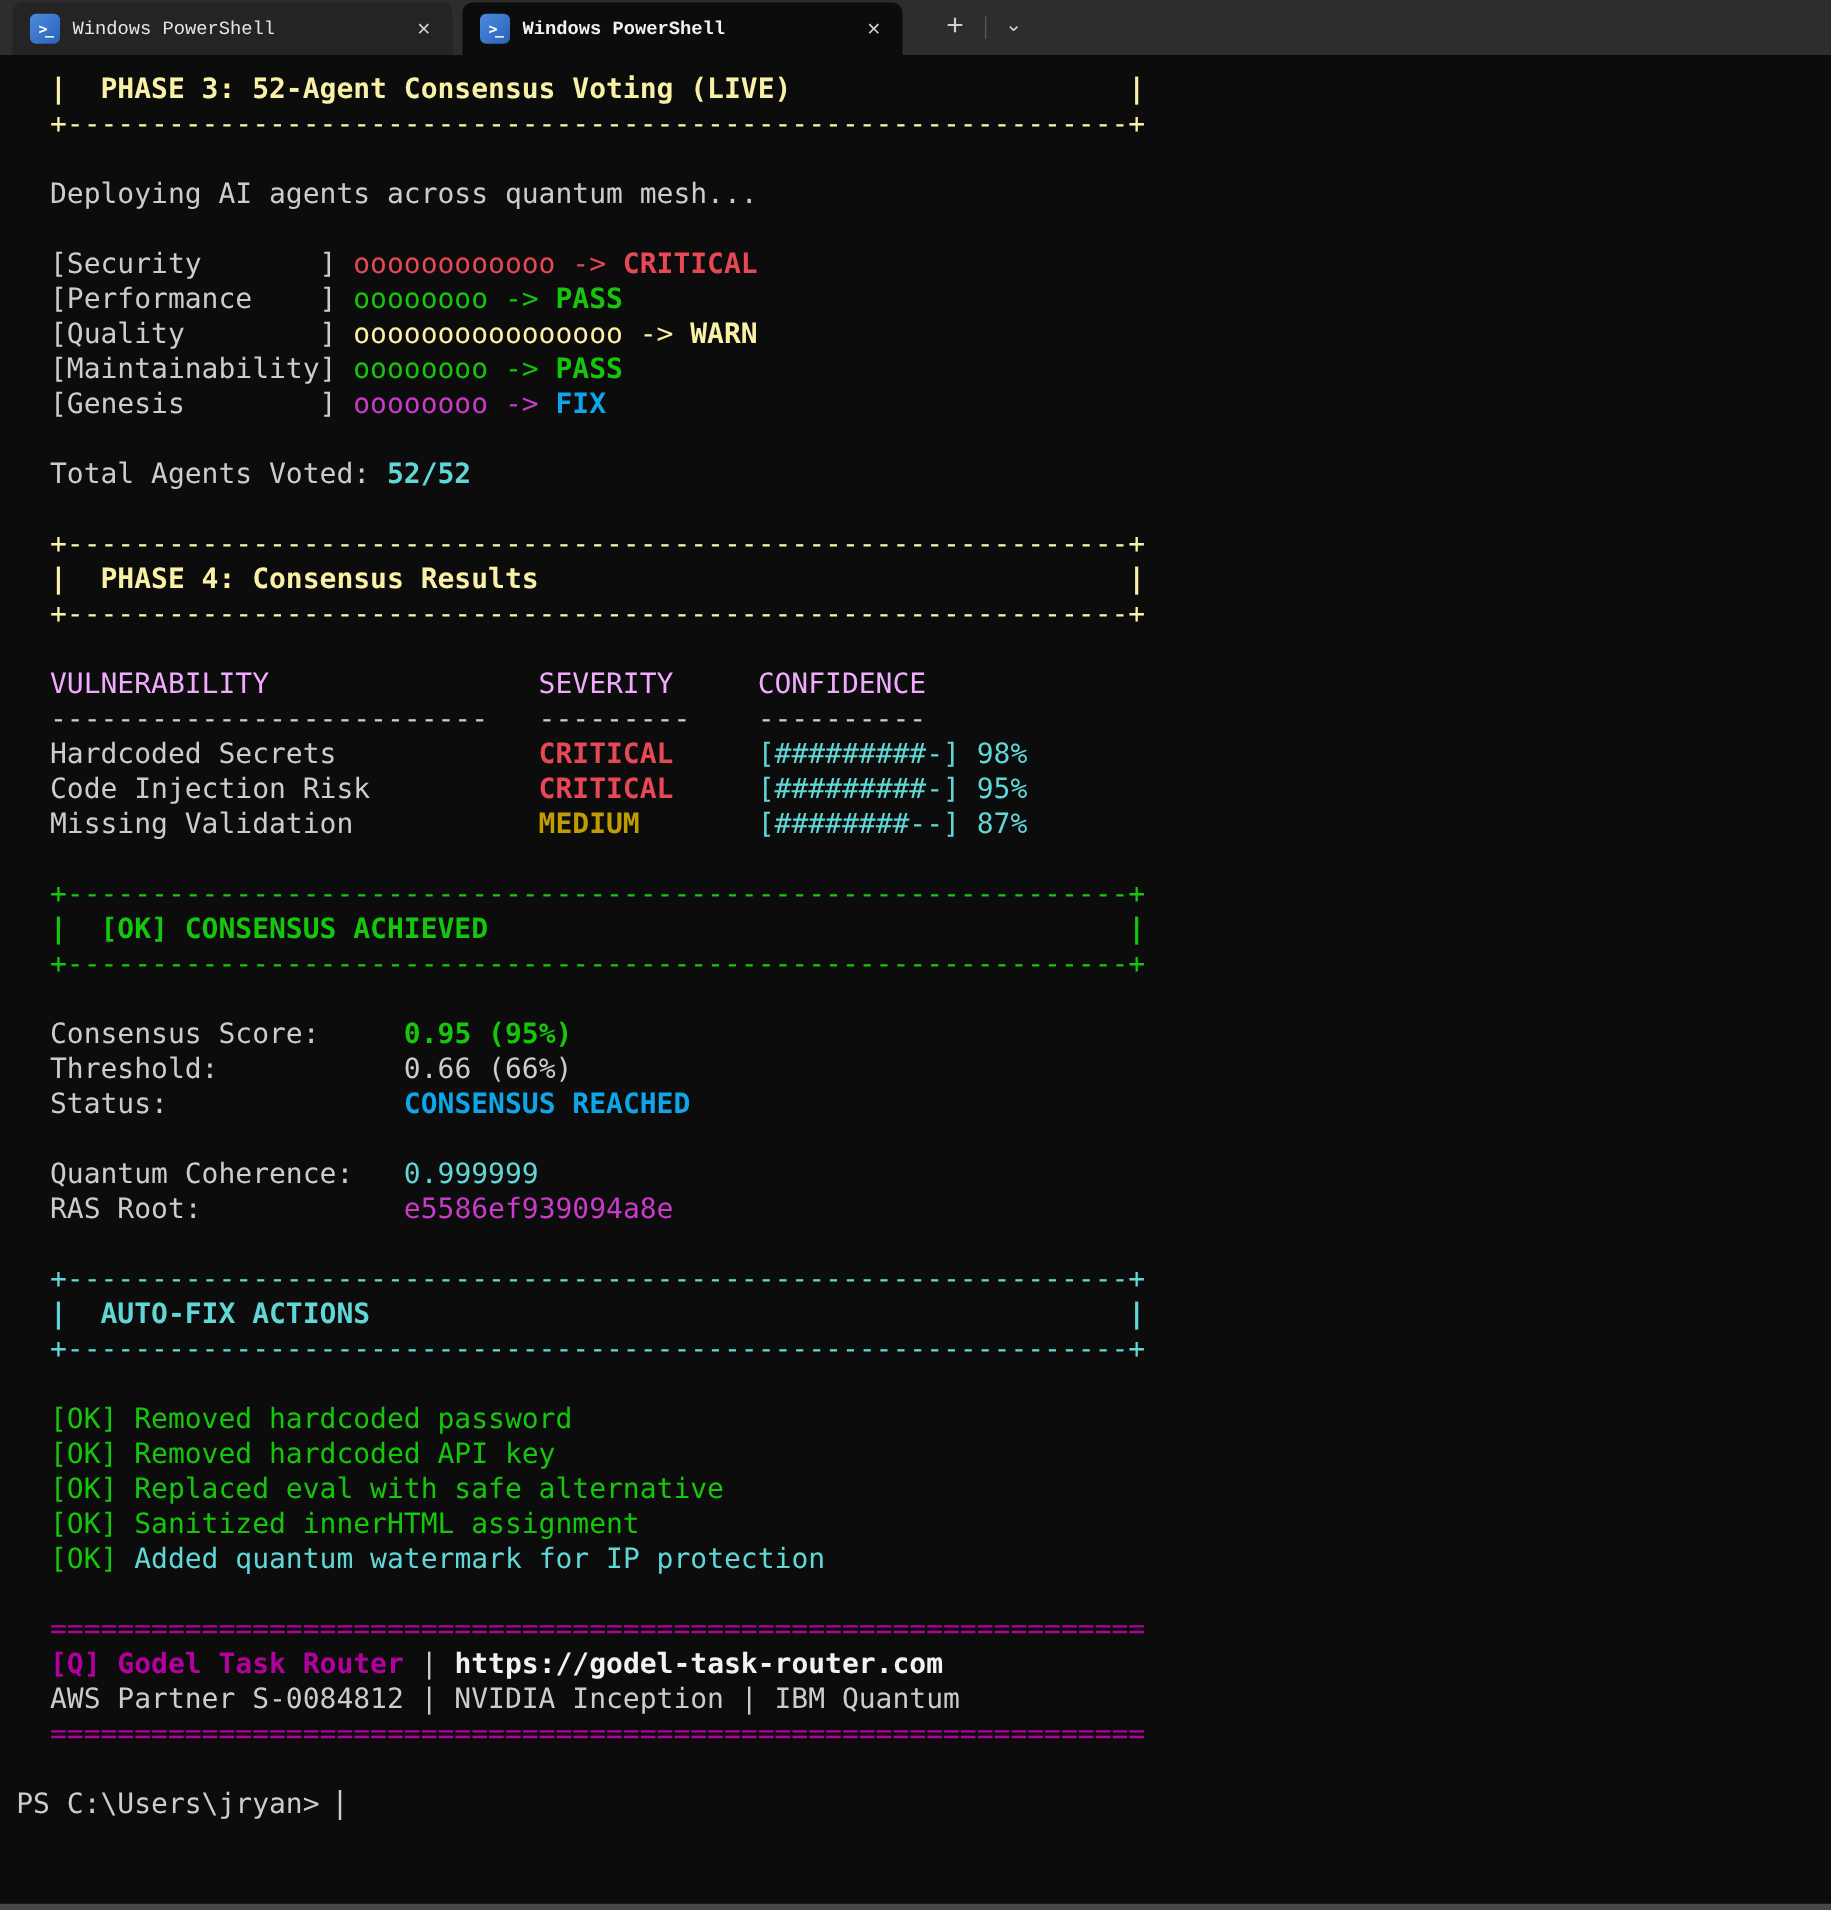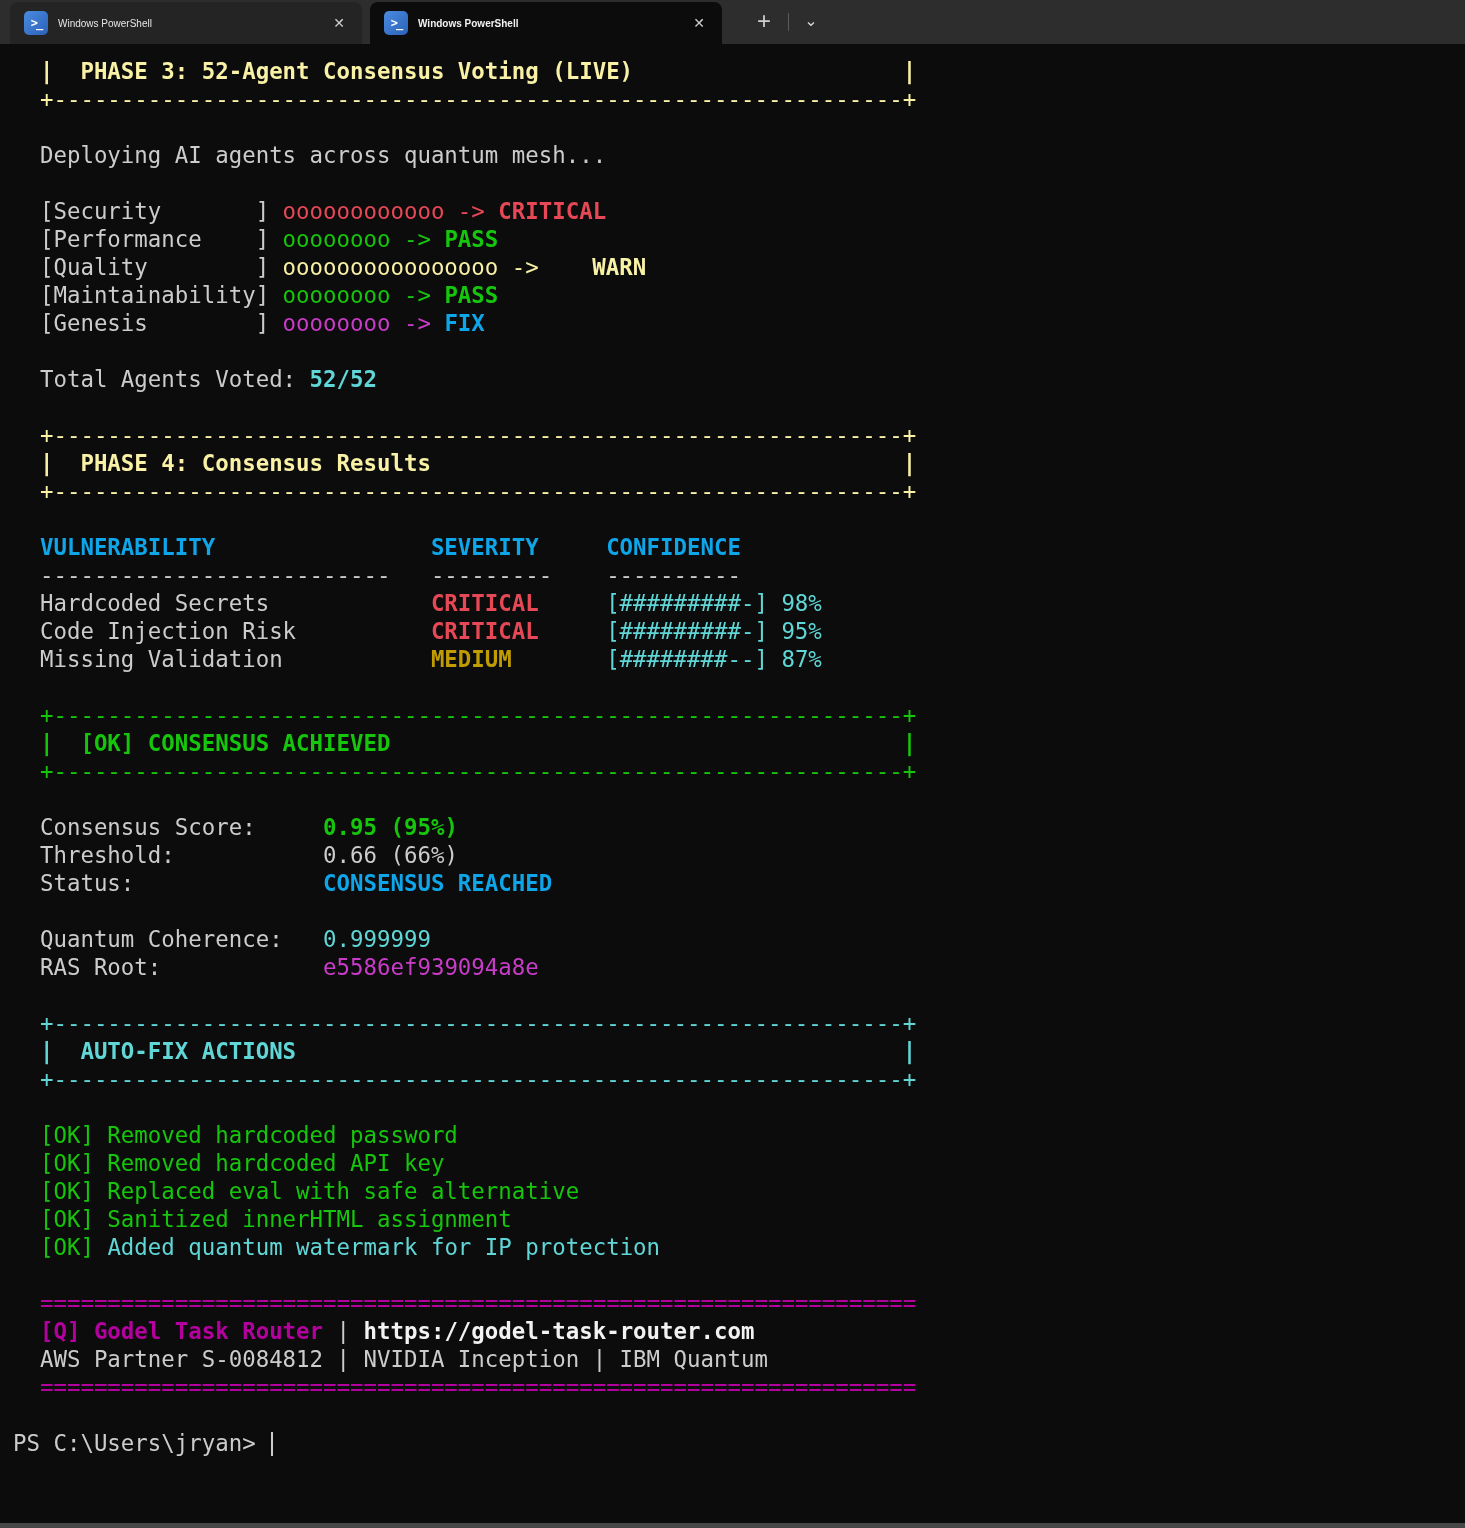--- a/index.html
+++ b/index.html
@@ -34,23 +34,23 @@
     background: linear-gradient(135deg, #4b8be0 0%, #2a62b8 100%);
     color: #ffffff;
     font: bold 12px/24px "DejaVu Sans Mono", monospace;
     text-align: center;
     letter-spacing: -2px;
     margin-right: 10px;
     flex: 0 0 auto;
   }
   .tab-label {
     flex: 1;
-    font-size: 10px;
+    font-size: 15px;
     color: #e6e6e6;
-    white-space: nowrap; overflow: hidden;
+    white-space: nowrap; overflow: hidden; font-family: Liberation Mono, monospace;
   }
   .tab.active .tab-label { font-weight: bold; color: #f2f2f2; }
   .tab-close {
     width: 30px; height: 30px; line-height: 30px;
     text-align: center;
     color: #cfcfcf; font-size: 14px;
     border-radius: 4px;
     flex: 0 0 auto;
   }
   .new-tab-button {
@@ -120,31 +120,31 @@
 
 <div class="terminal">
   <div>
       <div class="term-line"><span style="color: rgb(249, 241, 165); font-weight: bold;">  |  PHASE 3: 52-Agent Consensus Voting (LIVE)                    |</span></div>
       <div class="term-line"><span style="color: rgb(249, 241, 165);">  +---------------------------------------------------------------+</span></div>
       <div class="term-line">&nbsp;</div>
       <div class="term-line"><span style="color: rgb(204, 204, 204);">  Deploying AI agents across quantum mesh...</span></div>
       <div class="term-line">&nbsp;</div>
       <div class="term-line"><span style="color: rgb(204, 204, 204);">  [Security       ] </span><span style="color: rgb(231, 72, 86);">oooooooooooo -&gt; </span><span style="color: rgb(231, 72, 86); font-weight: bold;">CRITICAL</span></div>
       <div class="term-line"><span style="color: rgb(204, 204, 204);">  [Performance    ] </span><span style="color: rgb(22, 198, 12);">oooooooo -&gt; </span><span style="color: rgb(22, 198, 12); font-weight: bold;">PASS</span></div>
-      <div class="term-line"><span style="color: rgb(204, 204, 204);">  [Quality        ] </span><span style="color: rgb(249, 241, 165);">oooooooooooooooo -&gt; </span><span style="color: rgb(249, 241, 165); font-weight: bold; margin-left: 40px;">WARN</span></div>
+      <div class="term-line"><span style="color: rgb(204, 204, 204);">  [Quality        ] </span><span style="color: rgb(249, 241, 165);">oooooooooooooooo -&gt; </span><span style="color: rgb(249, 241, 165); font-weight: bold;">WARN</span></div>
       <div class="term-line"><span style="color: rgb(204, 204, 204);">  [Maintainability] </span><span style="color: rgb(22, 198, 12);">oooooooo -&gt; </span><span style="color: rgb(22, 198, 12); font-weight: bold;">PASS</span></div>
       <div class="term-line"><span style="color: rgb(204, 204, 204);">  [Genesis        ] </span><span style="color: rgb(201, 59, 201);">oooooooo -&gt; </span><span style="color: #0ea5e9; font-weight: bold;">FIX</span></div>
       <div class="term-line">&nbsp;</div>
       <div class="term-line"><span style="color: rgb(204, 204, 204);">  Total Agents Voted: </span><span style="color: rgb(97, 214, 214); font-weight: bold; margin-top: 32px;">52/52</span></div>
       <div class="term-line">&nbsp;</div>
       <div class="term-line"><span style="color: rgb(249, 241, 165);">  +---------------------------------------------------------------+</span></div>
       <div class="term-line"><span style="color: rgb(249, 241, 165); font-weight: bold;">  |  PHASE 4: Consensus Results                                   |</span></div>
       <div class="term-line"><span style="color: rgb(249, 241, 165);">  +---------------------------------------------------------------+</span></div>
       <div class="term-line">&nbsp;</div>
-      <div class="term-line"><span style="color: #0ea5e9; font-weight: bold; margin-top: 24px;">  VULNERABILITY                SEVERITY     CONFIDENCE</span></div>
+      <div class="term-line"><span style="color: #f0abfc; font-weight: normal; margin-top: 24px;">  VULNERABILITY                SEVERITY     CONFIDENCE</span></div>
       <div class="term-line"><span style="color: rgb(204, 204, 204);">  --------------------------   ---------    ----------</span></div>
       <div class="term-line"><span style="color: rgb(204, 204, 204);">  Hardcoded Secrets            </span><span style="color: rgb(231, 72, 86); font-weight: bold;">CRITICAL</span><span style="color: rgb(204, 204, 204);">     </span><span style="color: rgb(97, 214, 214);">[#########-] 98%</span></div>
       <div class="term-line"><span style="color: rgb(204, 204, 204);">  Code Injection Risk          </span><span style="color: rgb(231, 72, 86); font-weight: bold;">CRITICAL</span><span style="color: rgb(204, 204, 204);">     </span><span style="color: rgb(97, 214, 214);">[#########-] 95%</span></div>
       <div class="term-line"><span style="color: rgb(204, 204, 204);">  Missing Validation           </span><span style="color: rgb(193, 156, 0); font-weight: bold;">MEDIUM</span><span style="color: rgb(204, 204, 204);">       </span><span style="color: rgb(97, 214, 214);">[########--] 87%</span></div>
       <div class="term-line">&nbsp;</div>
       <div class="term-line"><span style="color: rgb(22, 198, 12);">  +---------------------------------------------------------------+</span></div>
       <div class="term-line"><span style="color: rgb(22, 198, 12); font-weight: bold;">  |  [OK] CONSENSUS ACHIEVED                                      |</span></div>
       <div class="term-line"><span style="color: rgb(22, 198, 12);">  +---------------------------------------------------------------+</span></div>
       <div class="term-line">&nbsp;</div>
       <div class="term-line"><span style="color: rgb(204, 204, 204);">  Consensus Score:     </span><span style="color: rgb(22, 198, 12); font-weight: bold;">0.95 (95%)</span></div>

